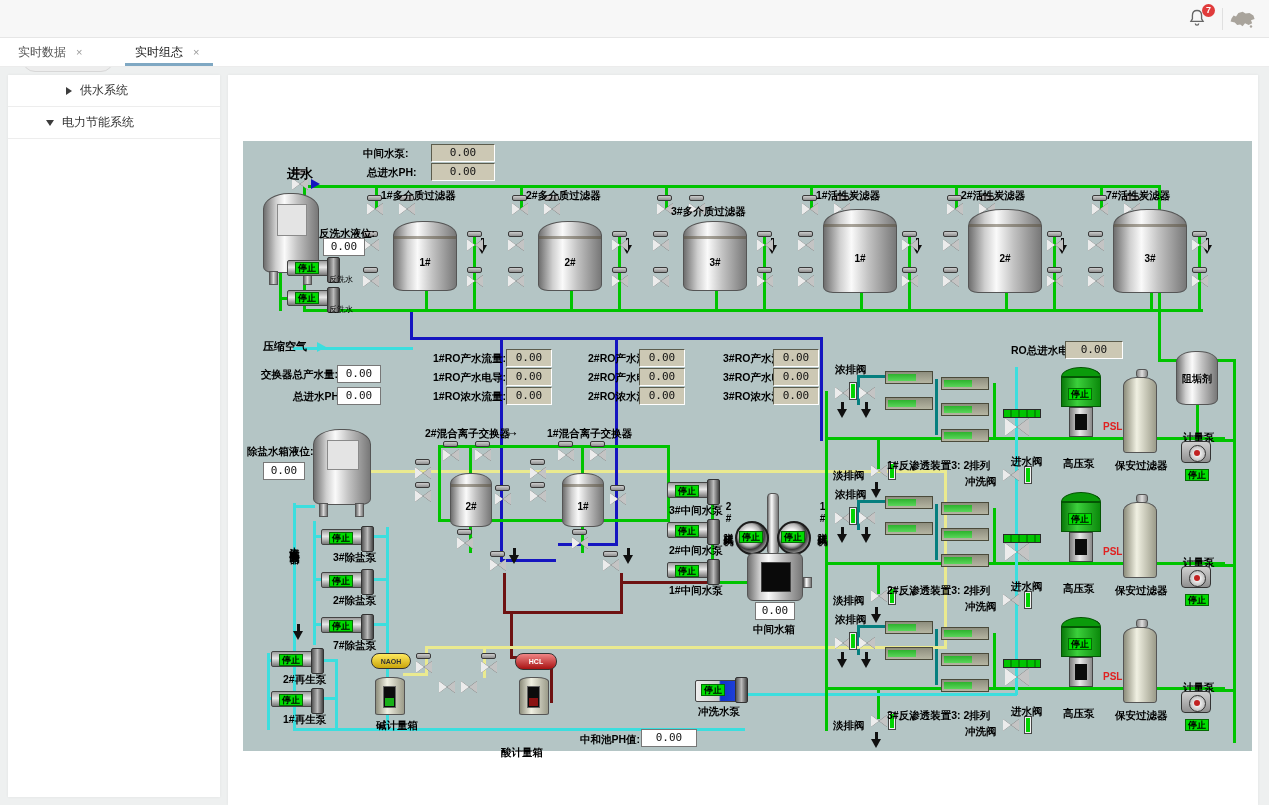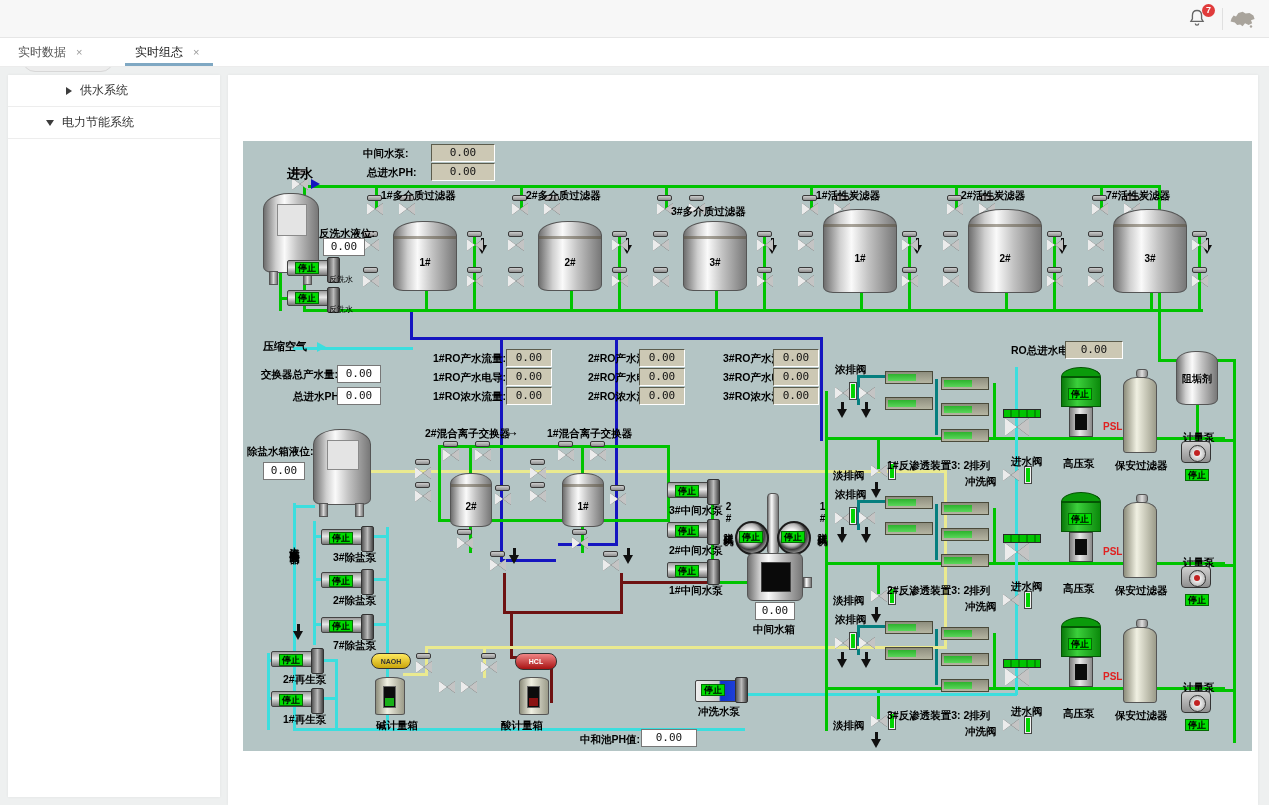--- a/index.html
+++ b/index.html
@@ -538,21 +538,21 @@
   <div class="cylv" style="left:132px;top:536px;width:30px;height:38px"></div>
   <div class="mwin" style="left:140px;top:545px">
         <i style="background:#18b018"></i>
       </div>
   <div class="lbl" style="left:133px;top:578px">碱计量箱</div>
   <div class="htank rd" style="left:272px;top:512px;width:42px;height:17px"><span>HCL</span></div>
   <div class="cylv" style="left:276px;top:536px;width:30px;height:38px"></div>
   <div class="mwin" style="left:284px;top:545px">
         <i style="background:#8a1212"></i>
       </div>
-  <div class="lbl" style="left:258px;top:578px">酸计量箱</div>
+  <div class="lbl" style="left:258px;top:605px">酸计量箱</div>
 
   <div class="ph" style="left:424px;top:341px"></div>
       <span class="stop" style="left:432px;top:344px">停止</span>
       <div class="lbl" style="left:426px;top:363px">3#中间水泵</div>
   <div class="ph" style="left:424px;top:381px"></div>
       <span class="stop" style="left:432px;top:384px">停止</span>
       <div class="lbl" style="left:426px;top:403px">2#中间水泵</div>
   <div class="ph" style="left:424px;top:421px"></div>
       <span class="stop" style="left:432px;top:424px">停止</span>
       <div class="lbl" style="left:426px;top:443px">1#中间水泵</div>

